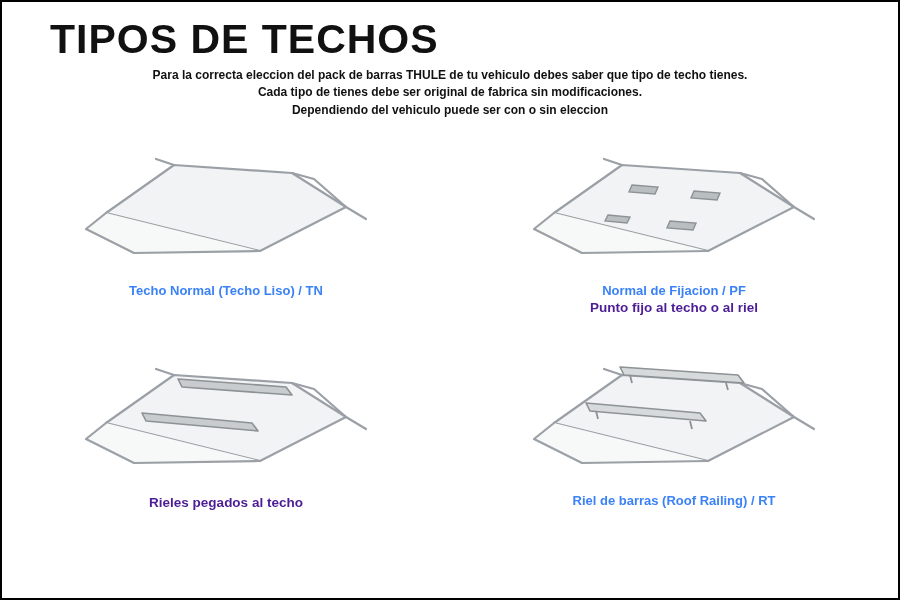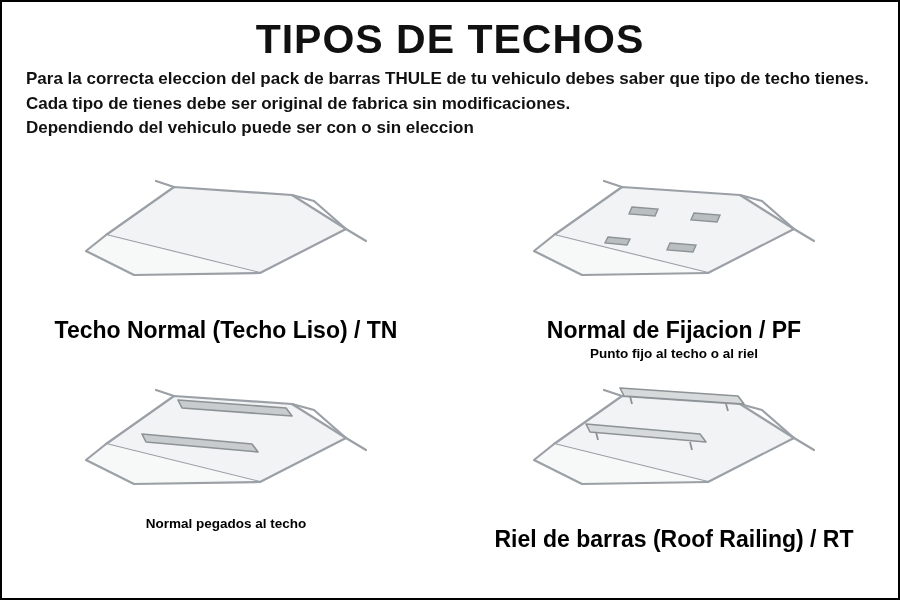--- a/index.html
+++ b/index.html
@@ -16,30 +16,32 @@
   }
   .page {
     position: relative;
     width: 900px;
     height: 600px;
     box-sizing: border-box;
     border: 2px solid #000000;
     background: #ffffff;
   }
   .title {
-    text-align: center;
+    text-align: left;
     font-size: 41px;
     font-weight: bold;
     letter-spacing: 1px;
     margin-top: 16px;
     margin-bottom: 6px;
     line-height: 1.05;
+    padding-left: 48px;
   }
   .subtitle-block {
-    font-size: 17px;
+    text-align: center;
+    font-size: 12px;
     font-weight: bold;
     line-height: 1.45;
     margin: 0 24px 4px 24px;
   }
   .subtitle-line {
     display: block;
   }
   .grid {
     position: relative;
     margin-top: 14px;
@@ -55,30 +57,30 @@
     flex-direction: column;
     align-items: center;
     justify-content: flex-start;
   }
   .art {
     width: 360px;
     height: 150px;
   }
   .cap {
     text-align: center;
-    font-size: 23px;
+    font-size: 13px;
     font-weight: bold;
-    color: #000000;
-    margin-top: 12px;
+    color: #3b82f6;
+    margin-top: 0;
   }
   .sub {
     text-align: center;
     font-size: 13.5px;
     font-weight: bold;
-    color: #000000;
+    color: #4c1d95;
     margin-top: 2px;
   }
   .cell.row2 .art { margin-top: 2px; }
 </style>
 </head>
 <body>
 
 <div class="page">
 
   <div class="title">TIPOS DE TECHOS</div>
@@ -139,21 +141,21 @@
           <path d="M300 74 L320 86"></path>
           <path d="M246 40 L268 46 L300 74"></path>
           <path d="M128 32 L110 26"></path>
         </g>
 
         <g fill="#c9ccce" stroke="#8d9295" stroke-width="1.6" stroke-linejoin="round">
           <path d="M132 36 L240 44 L246 52 L136 44 Z"></path>
           <path d="M96 70 L206 80 L212 88 L100 78 Z"></path>
         </g>
       </svg>
-      <div class="sub">Normal pegados al techo</div>
+      <div class="sub">Rieles pegados al techo</div>
     </div>
 
     <div class="cell row2">
       <svg class="art" viewBox="0 0 360 150">
         <g fill="none" stroke="#9aa0a6" stroke-width="2.2" stroke-linejoin="round" stroke-linecap="round">
           <path d="M60 80 L128 32 L246 40 L300 74 L214 118 Z" fill="#f2f3f4"></path>
           <path d="M60 80 L40 96 L88 120 L214 118" fill="#f7f8f8"></path>
           <path d="M300 74 L320 86"></path>
           <path d="M246 40 L268 46 L300 74"></path>
           <path d="M128 32 L110 26"></path>

